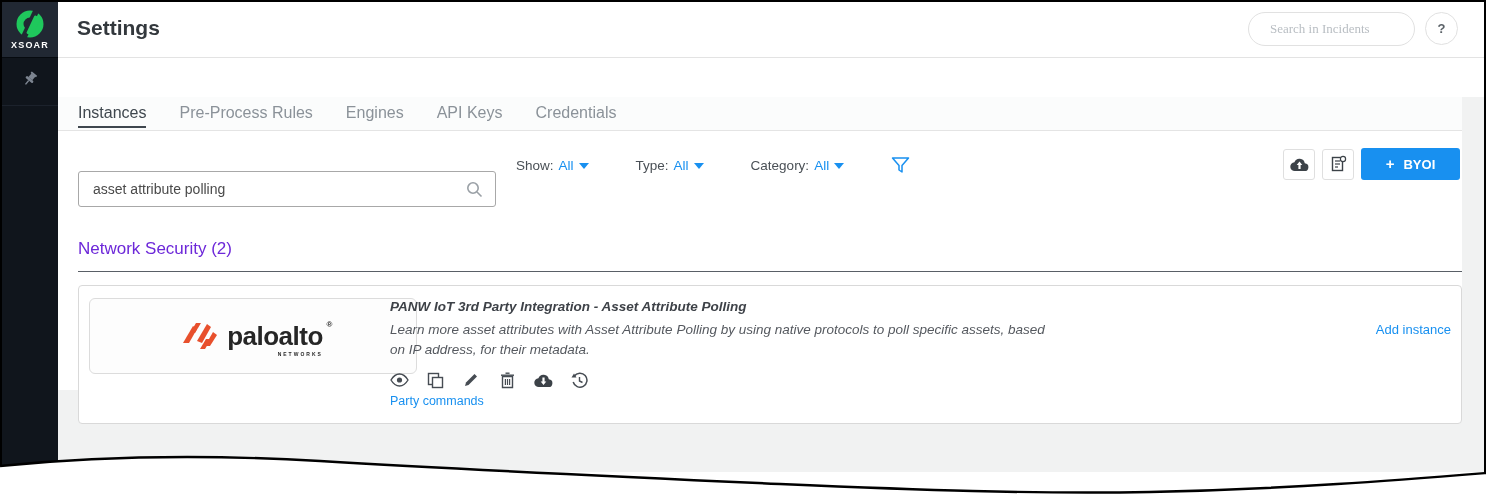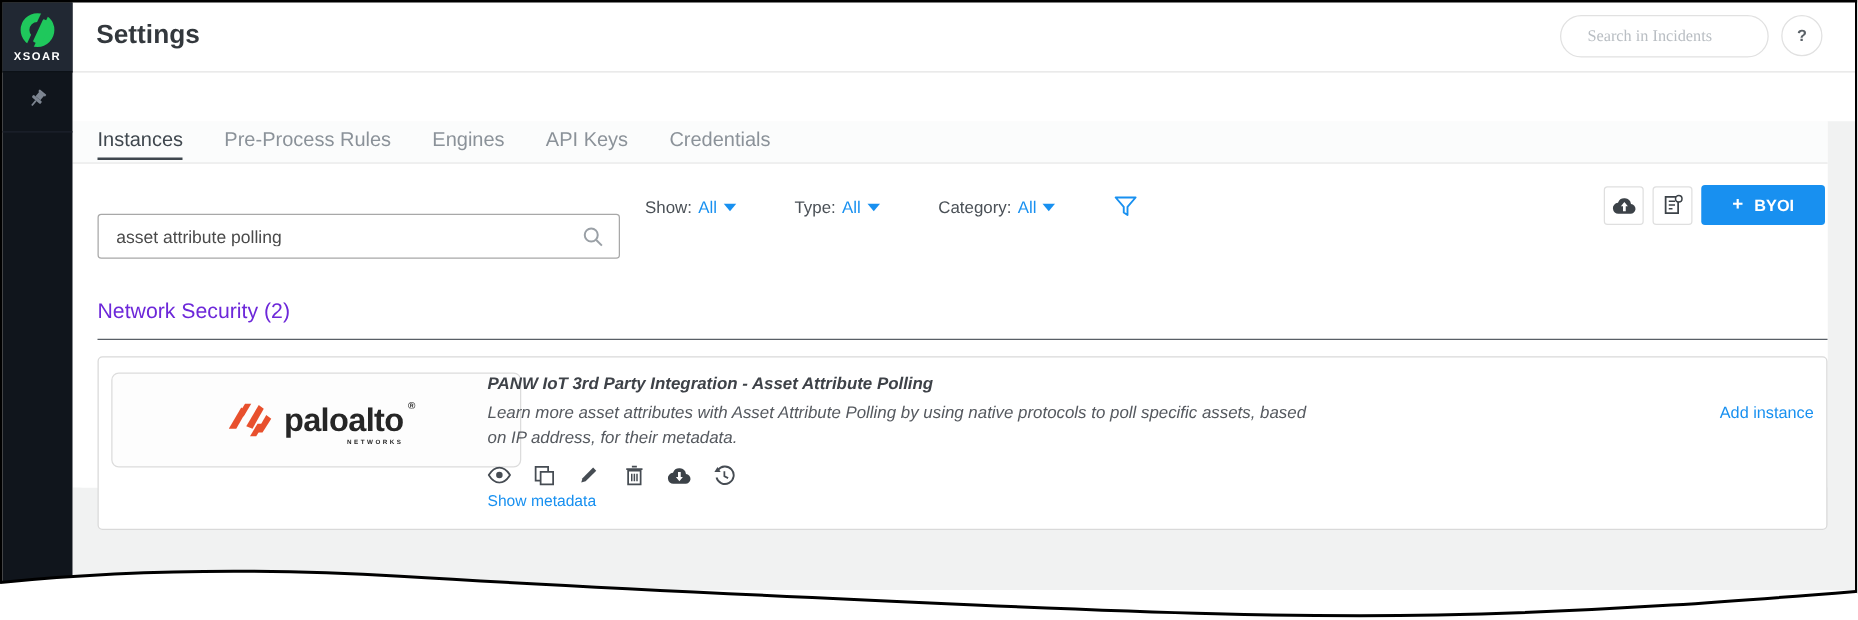--- a/index.html
+++ b/index.html
@@ -243,21 +243,21 @@
               </span>
               <span class="act-icon">
                 <svg width="17" height="17" viewBox="0 0 17 17">
                   <path d="M3.2 4.2 A7 7 0 1 1 2.2 10" fill="none" stroke="#464c53" stroke-width="1.5"></path>
                   <polygon points="0.5,5.5 5.5,5.5 3,1.5" fill="#464c53"></polygon>
                   <polyline points="8.5,5 8.5,9 11.5,10.5" fill="none" stroke="#464c53" stroke-width="1.4"></polyline>
                 </svg>
               </span>
             </div>
 
-            <div class="show-commands">Show metadata</div>
+            <div class="show-commands">Party commands</div>
             <div class="add-instance">Add instance</div>
           </div>
 
         </div>
       </div>
     </div>
   </div>
 
   <svg class="wave" viewBox="0 0 1486 60" preserveAspectRatio="none">
     <path d="M0,30 C100,20 200,18 320,25 C470,34 600,40 780,48 C920,54 1030,58 1150,56 C1290,53 1400,44 1486,37 L1486,60 L0,60 Z" fill="#ffffff"></path>

